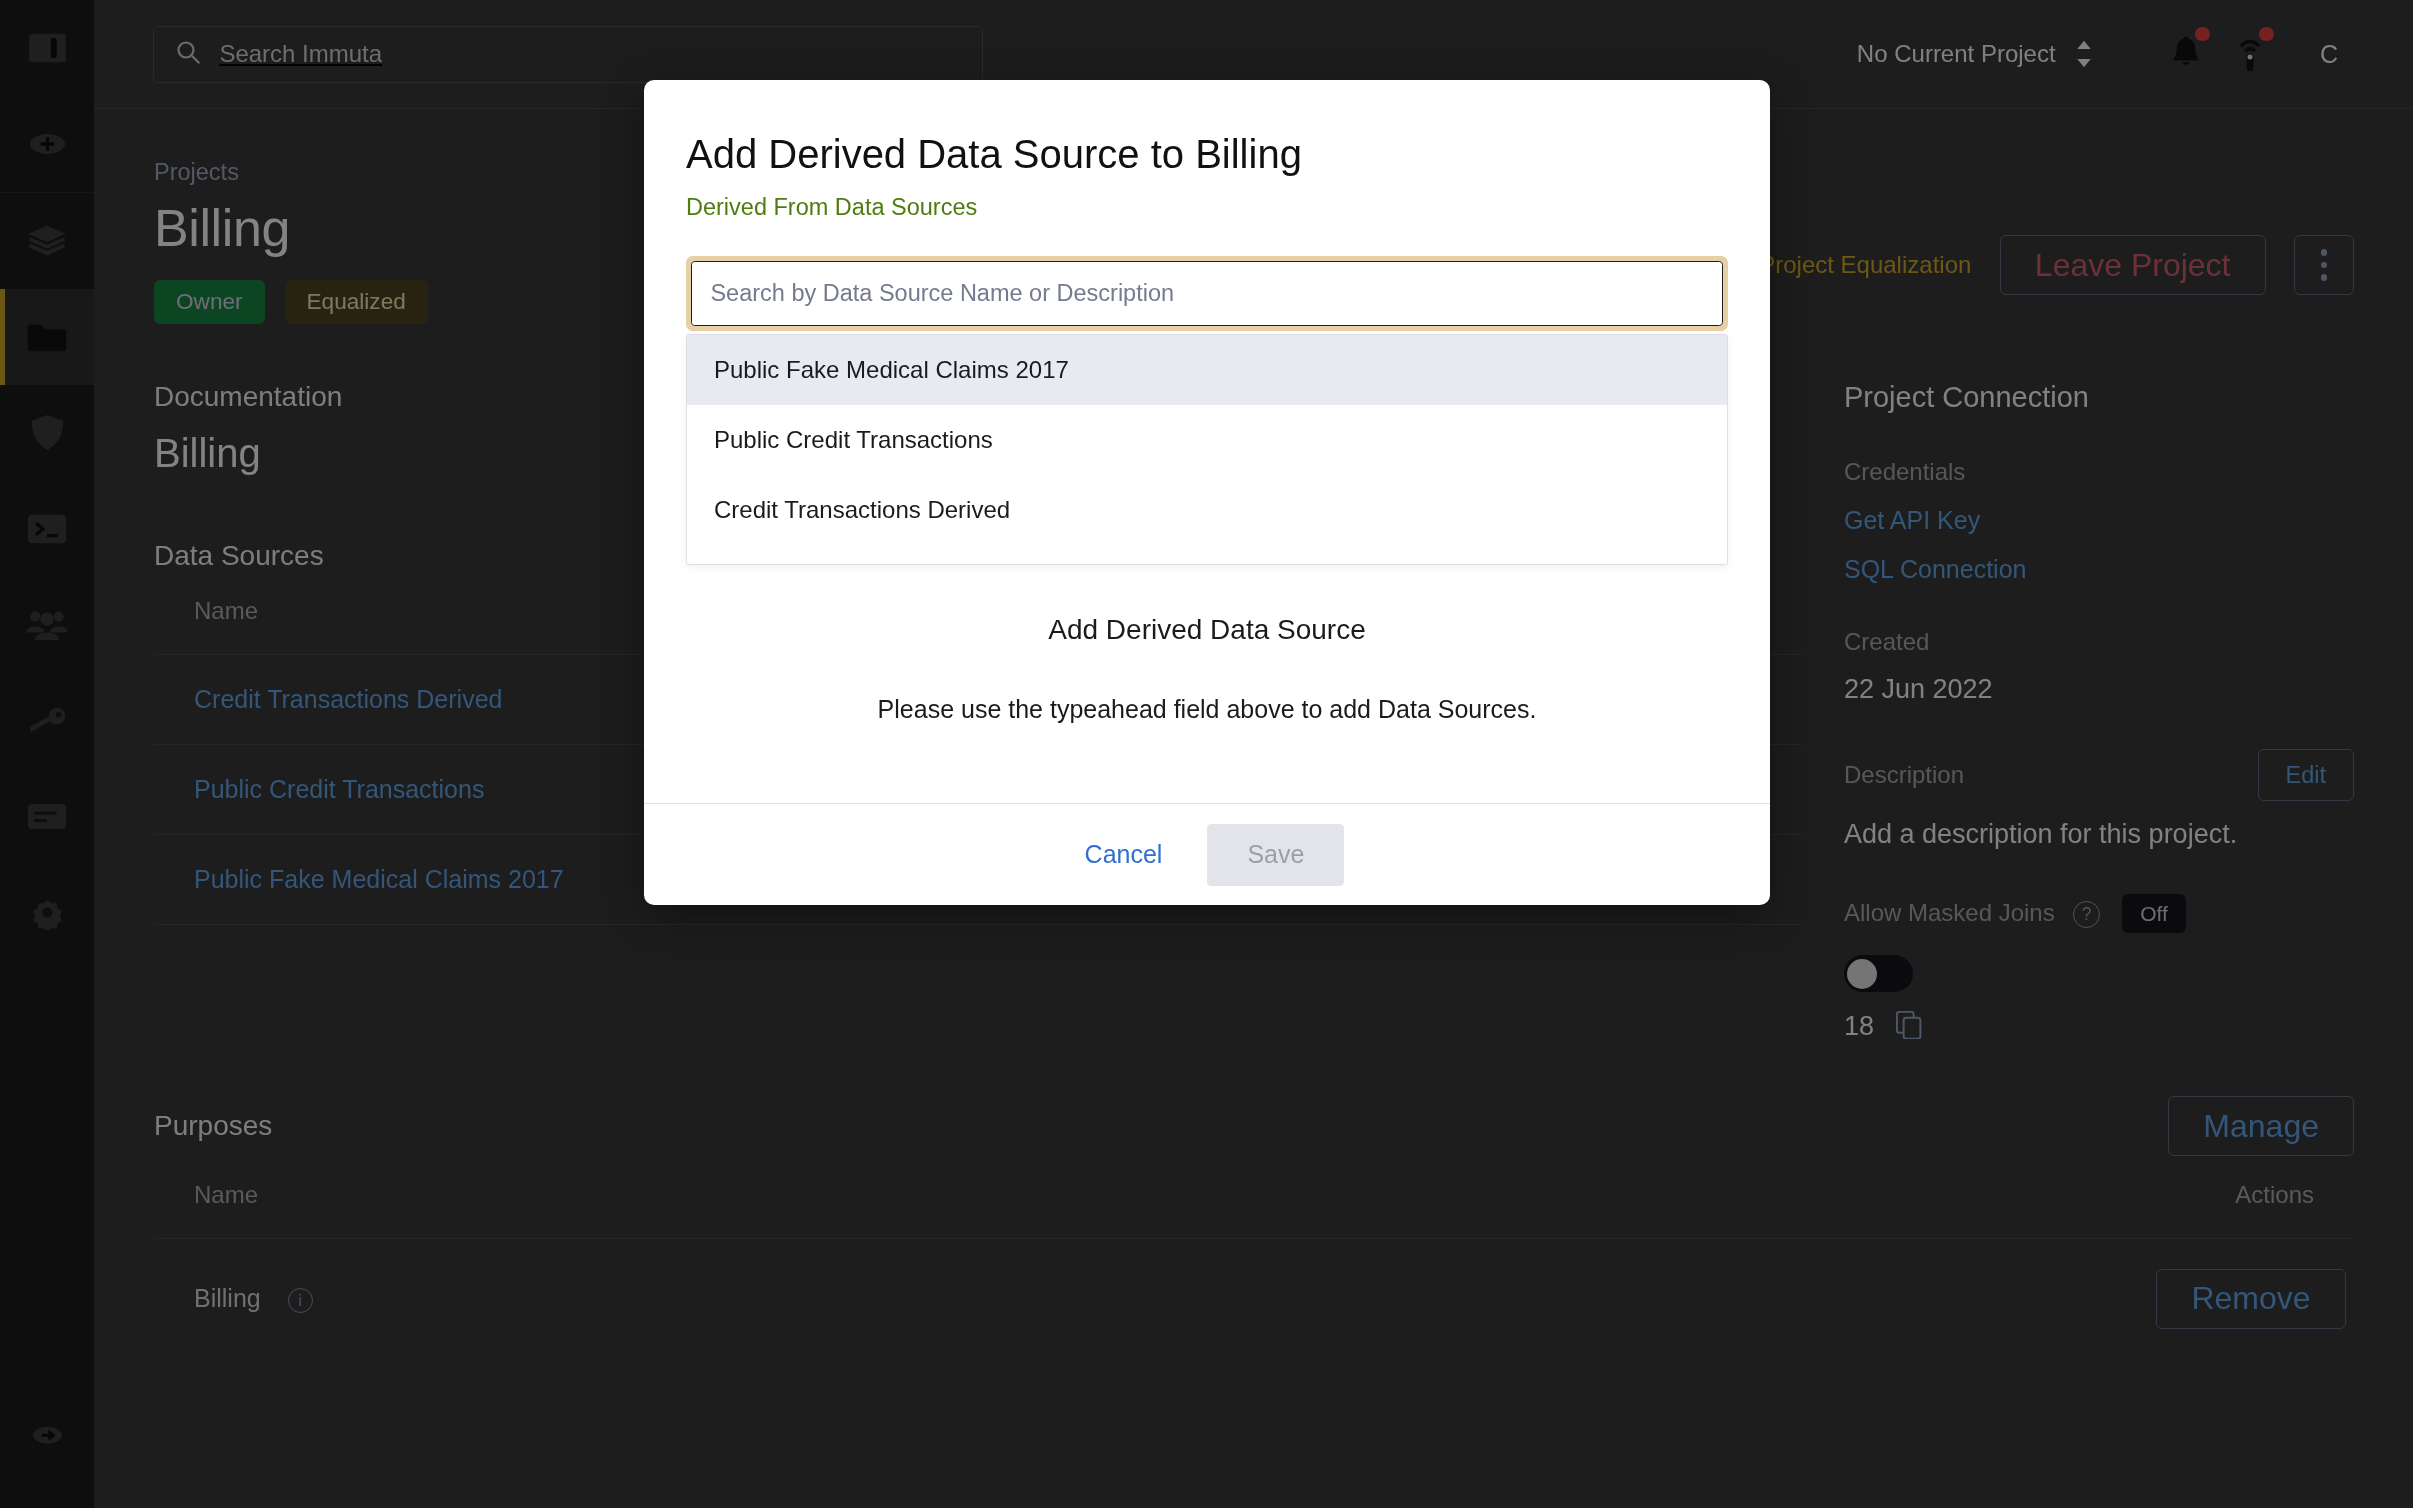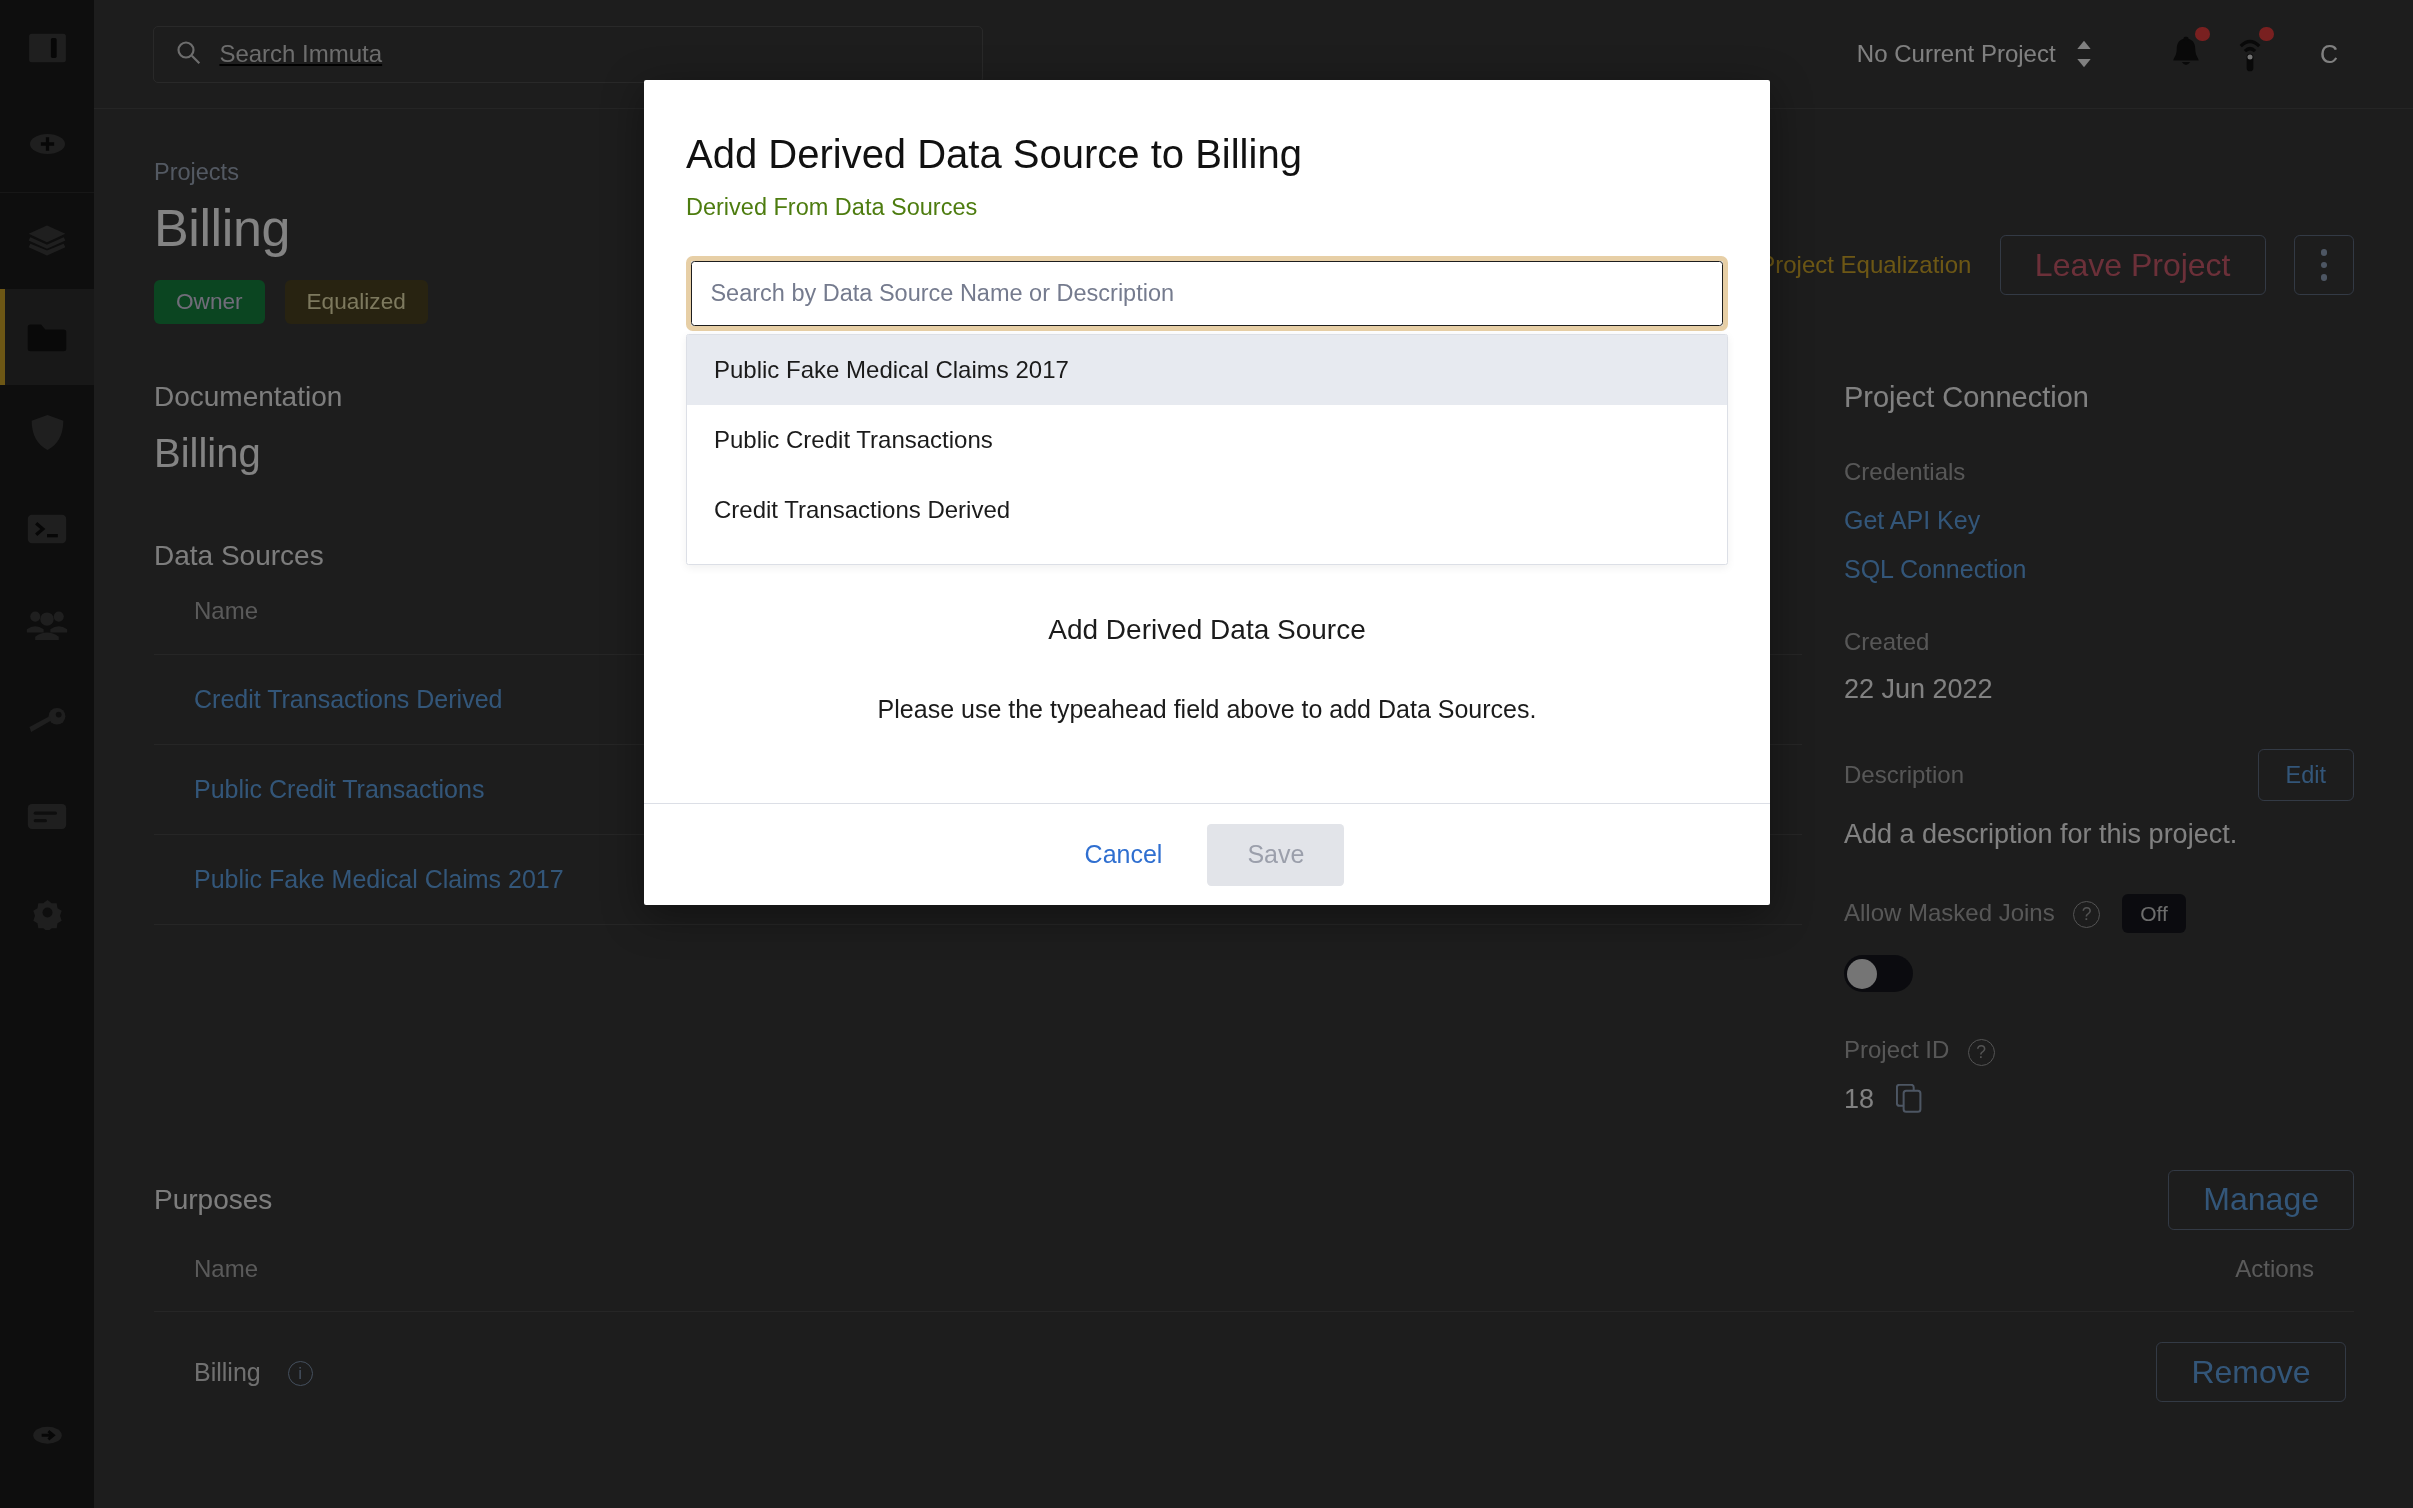--- a/index.html
+++ b/index.html
@@ -177,21 +177,21 @@
     font-size: 17px; font-style: normal; margin-left: 20px; vertical-align: middle;
   }
   .purpose-name { color: #cfcfcf; font-size: 25px; }
 
   
   .modal {
     position: absolute; z-index: 60;
     left: 644px; top: 80px;
     width: 1126px; height: 825px;
     background: #ffffff;
-    border-radius: 2px;
+    border-radius: 10px;
     box-shadow: 0 10px 40px rgba(0,0,0,0.4);
     display: flex; flex-direction: column;
   }
   .modal-body { padding: 52px 42px 0 42px; flex: 1; position: relative; }
   .modal-title { font-size: 40px; color: #111; font-weight: 400; }
   .modal-sub { font-size: 23.5px; color: #4d7c0f; margin-top: 17px; }
 
   .typeahead {
     margin-top: 35px;
     border: 5px solid #e7cfa6; border-radius: 6.7px;
@@ -481,24 +481,20 @@
 
           <div class="side-label">
             <span>Allow Masked Joins</span>
             <span class="q-mark">?</span>
             <span class="off-pill">Off</span>
           </div>
           <div class="toggle">
             <span class="knob"></span>
           </div>
 
-          <div class="side-label">
-            <span>Project ID</span>
-            <span class="q-mark">?</span>
-          </div>
           <div class="copy-row">
             <span class="side-value" style="margin-top:0">18</span>
             <span>
               <svg width="27" height="28.5" viewBox="0 0 32 34">
                   <rect x="1" y="1" width="20" height="25" rx="3" stroke="#8fa0b8" stroke-width="2.4" fill="none"></rect>
                   <rect x="9" y="8" width="20" height="25" rx="3" stroke="#8fa0b8" stroke-width="2.4" fill="#363636"></rect>
                 </svg>
             </span>
           </div>
         </aside>

